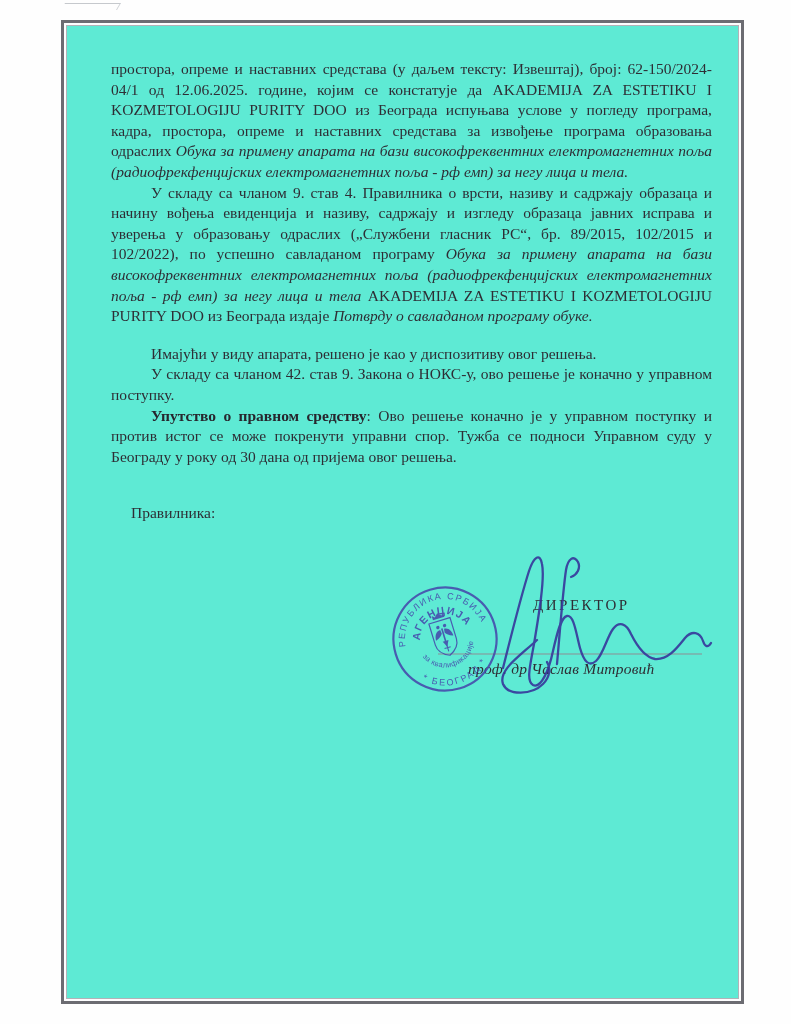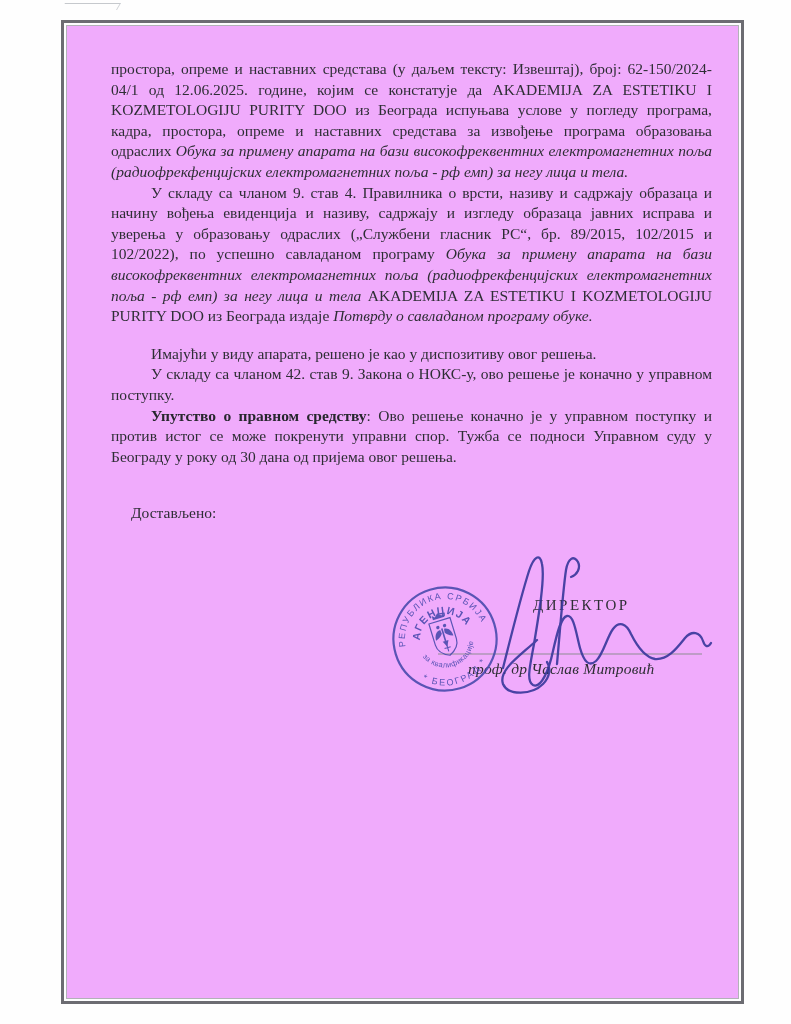--- a/index.html
+++ b/index.html
@@ -4,21 +4,21 @@
 <style>
   html,body{margin:0;padding:0;background:#ffffff;}
   body{
     width:791px;height:1024px;position:relative;overflow:hidden;
     font-family:"Liberation Serif", serif;
   }
   .page{position:absolute;inset:0;background:#fefefe;}
   
   .sheet{
     position:absolute;left:61px;top:20px;width:683px;height:984px;
-    box-sizing:border-box;background:#f0abfc;
+    box-sizing:border-box;background:#5eead4;
     border:3px solid #6c6c72;
     box-shadow: inset 0 0 0 2px #fdfdfe, inset 0 0 0 3px #b2b2b8;
   }
   .scan-artifact{
     position:absolute;left:63px;top:3px;width:55px;height:6px;
     border-top:1px solid #b9bcc2;border-right:1px solid #c4c7cc;
     transform:skewX(-30deg);opacity:.8;
   }
   .content{
     position:absolute;left:47px;top:36px;right:29px;
@@ -56,21 +56,21 @@
   <div class="sheet">
     <div class="content">
       <div>
           <p class="para"><span>простора, опреме и наставних средстава (у даљем тексту: Извештај), број: 62-150/2024-04/1 од 12.06.2025. године, којим се констатује да AKADEMIJA ZA ESTETIKU I KOZMETOLOGIJU PURITY DOO из Београда испуњава услове у погледу програма, кадра, простора, опреме и наставних средстава за извођење програма образовања одраслих </span><span class="italic">Обука за примену апарата на бази високофреквентних електромагнетних поља (радиофрекфенцијских електромагнетних поља - рф емп)  за негу лица и тела.</span></p>
           <p class="para indent"><span>У складу са чланом 9. став 4. Правилника о врсти, називу и садржају образаца и начину вођења евиденција и називу, садржају и изгледу образаца јавних исправа и уверења у образовању одраслих („Службени гласник РС“, бр. 89/2015, 102/2015 и 102/2022), по успешно савладаном програму </span><span class="italic">Обука за примену апарата на бази високофреквентних електромагнетних поља (радиофрекфенцијских електромагнетних поља - рф емп)  за негу лица и тела</span><span> AKADEMIJA ZA ESTETIKU I KOZMETOLOGIJU PURITY DOO из Београда издаје </span><span class="italic">Потврду о савладаном програму обуке.</span></p>
           <p class="para indent gap"><span>Имајући у виду апарата, решено је као у диспозитиву овог решења.</span></p>
           <p class="para indent"><span>У складу са чланом 42. став 9. Закона о НОКС-у, ово решење је коначно у управном поступку.</span></p>
           <p class="para indent"><span class="bold">Упутство о правном средству</span><span>: Ово решење коначно је у управном поступку и против истог се може покренути управни спор. Тужба се подноси Управном суду у Београду у року од 30 дана од пријема овог решења.</span></p>
         </div>
 
-      <p class="para delivered-label">Достављено:</p>
+      <p class="para delivered-label">Правилника:</p>
 
     </div>
   </div>
 
   <div class="sig-title">ДИРЕКТОР</div>
 
   <div class="sig-name">проф. др Часлав Митровић</div>
 
   <svg class="overlay" width="791" height="1024" viewBox="0 0 791 1024">
     <defs>

